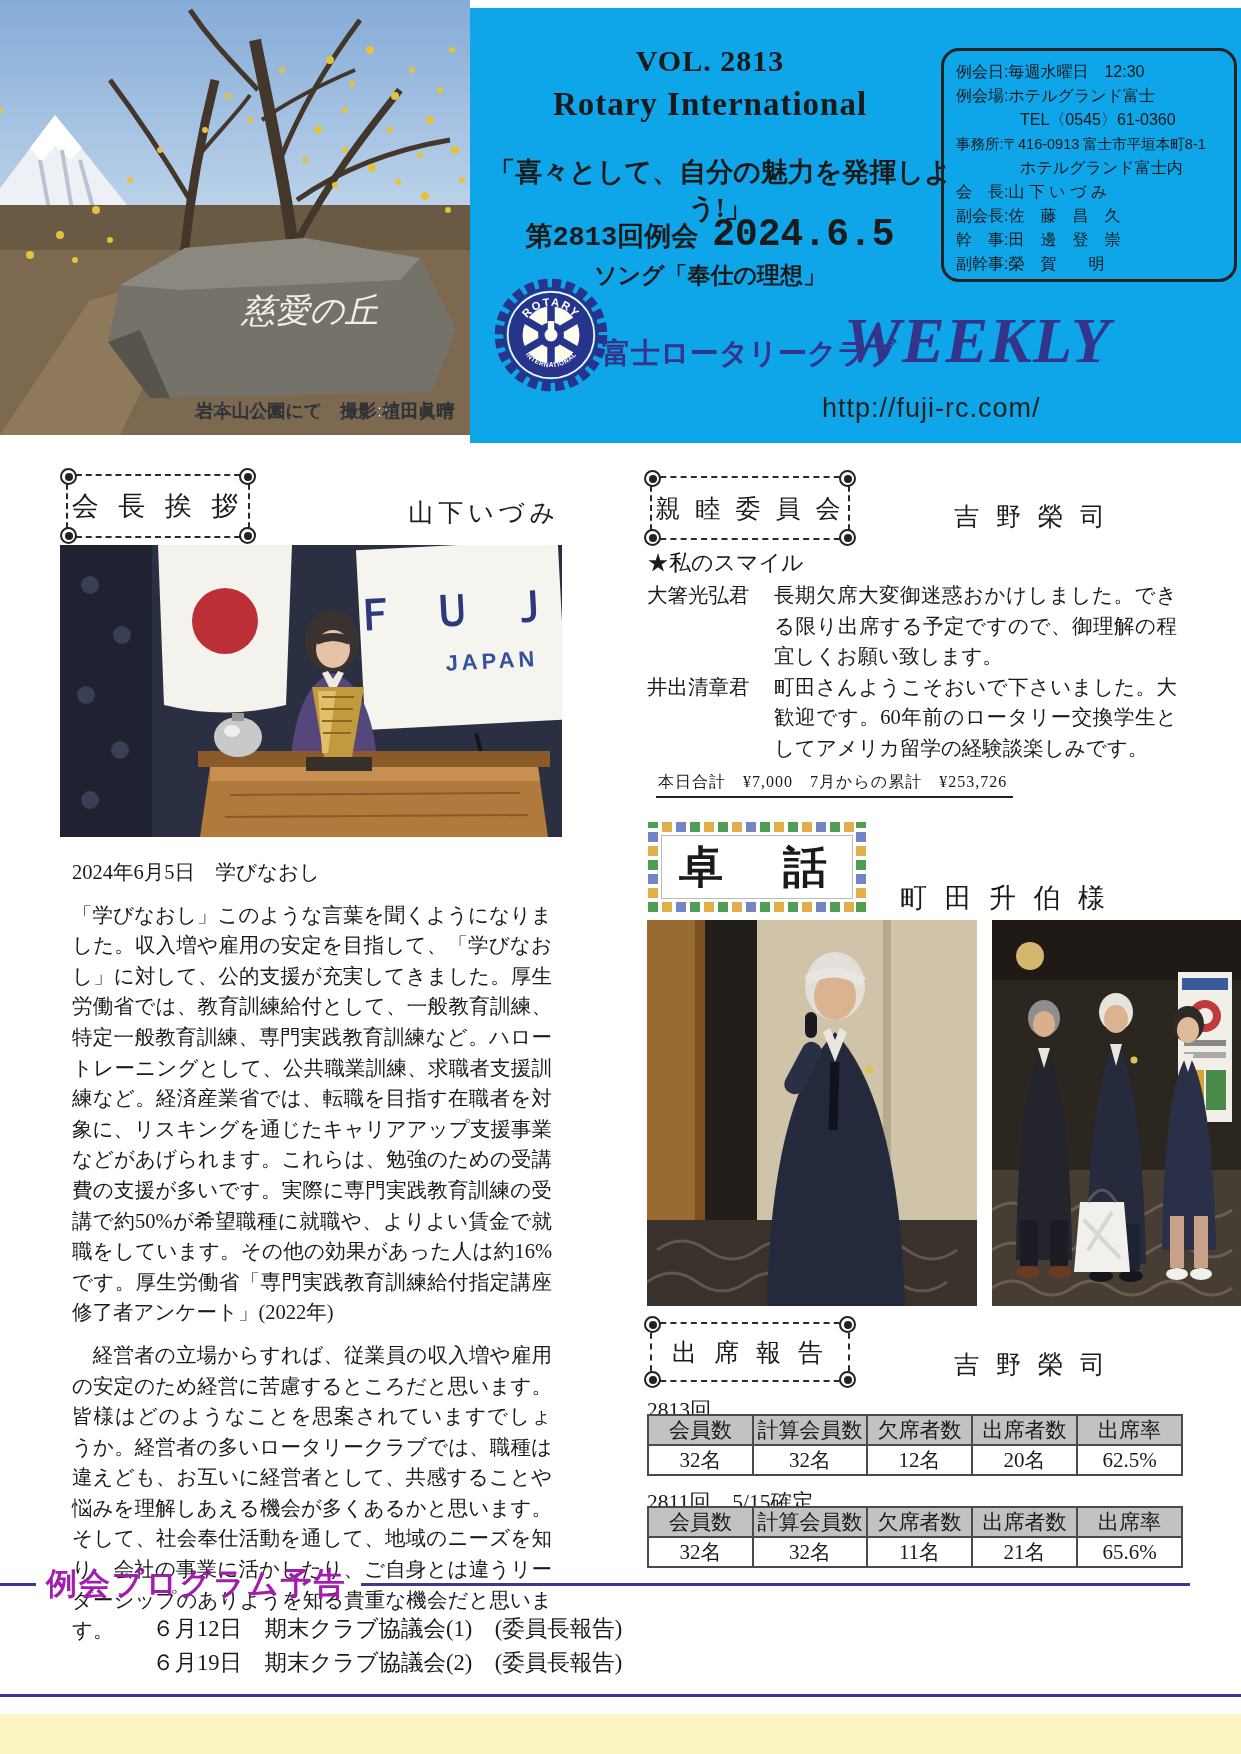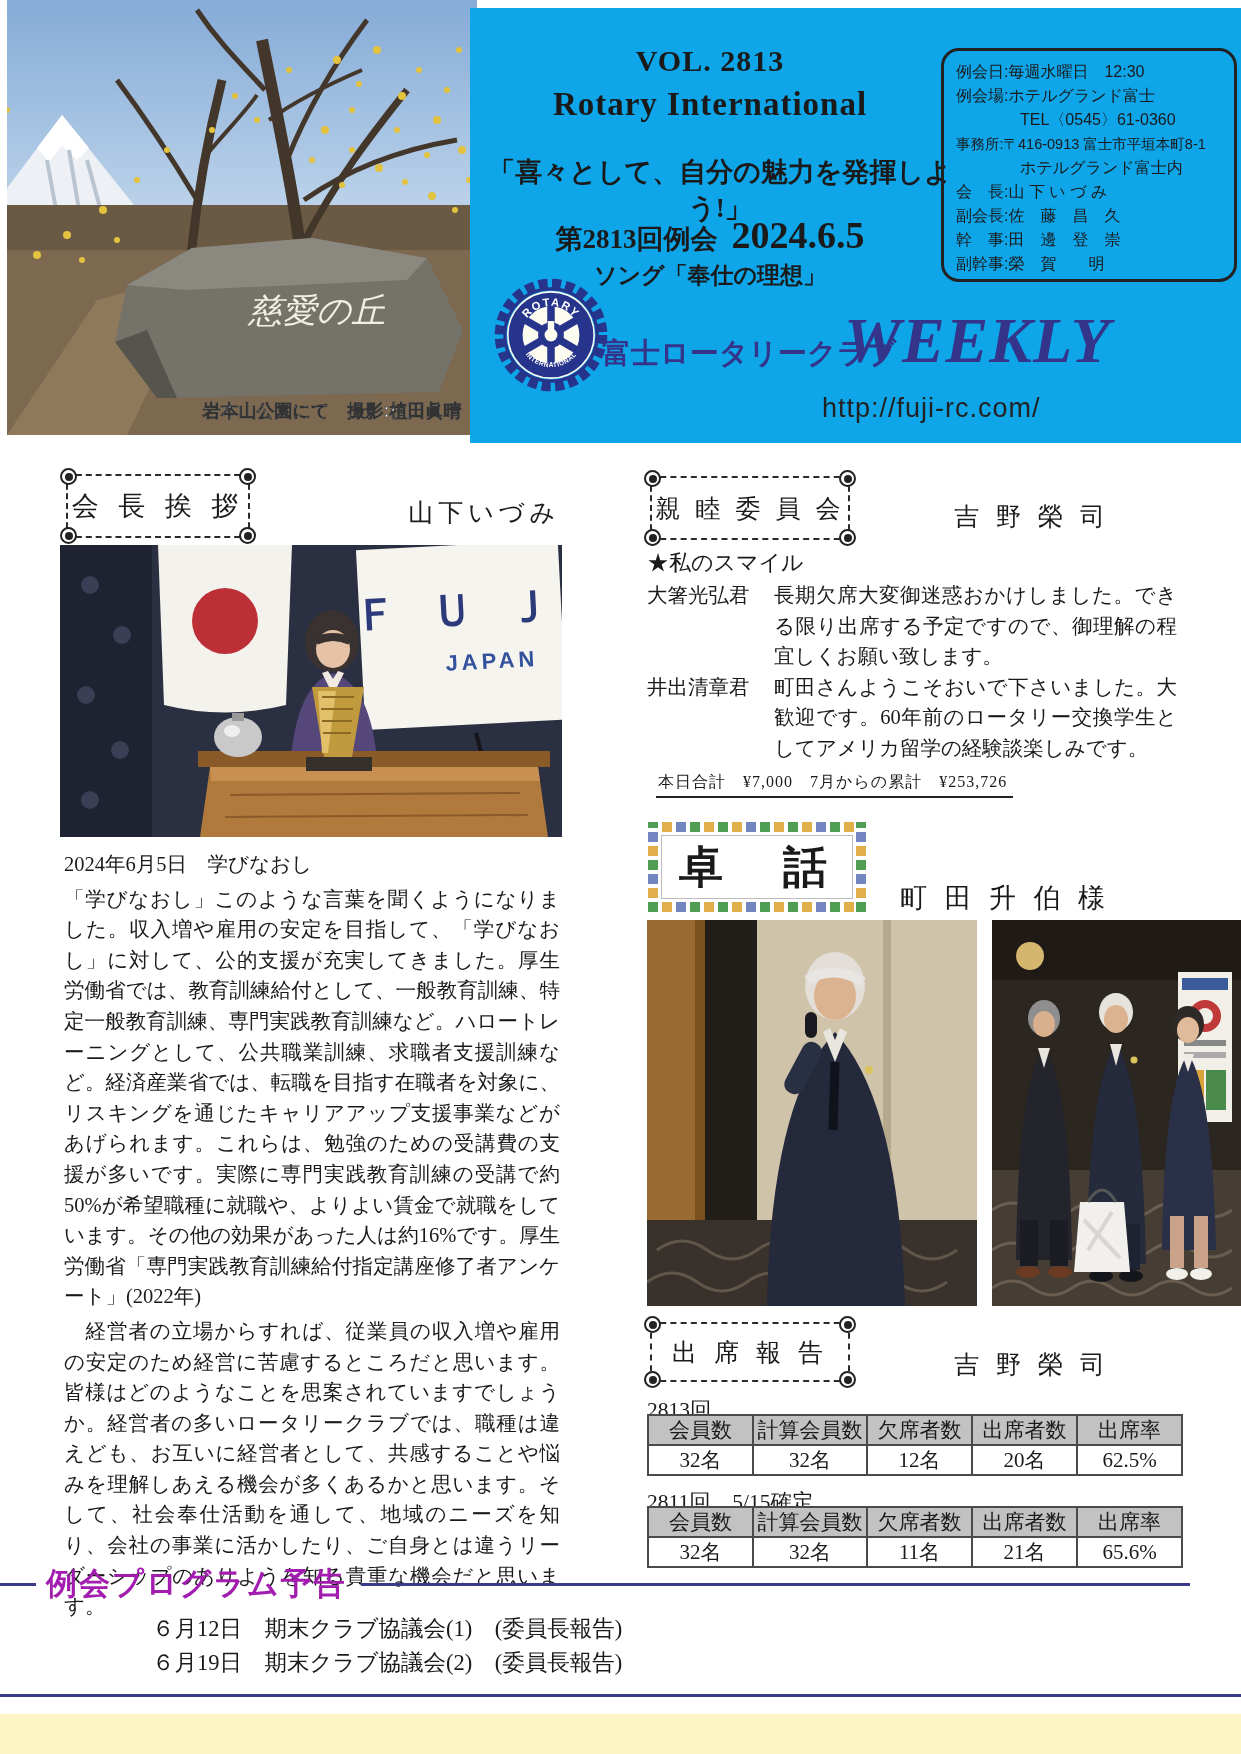--- a/index.html
+++ b/index.html
@@ -6,39 +6,39 @@
   #page{position:relative;width:1241px;height:1754px;background:#ffffff;overflow:hidden;
         font-family:"Liberation Serif","DejaVu Serif",serif;color:#1a1a1a;}
   .abs{position:absolute;}
   .sans{font-family:"Liberation Sans","DejaVu Sans",sans-serif;}
   
   .header-yellow{position:absolute;left:470px;top:8px;width:775px;height:435px;background:#0ea5e9;}
   .hy-center{position:absolute;left:0;width:480px;text-align:center;font-weight:bold;}
   .vol{top:36px;font-size:30px;font-weight:bold;letter-spacing:1px;}
   .org{top:78px;font-size:33px;font-weight:bold;letter-spacing:1px;}
   .slogan{top:146px;width:500px;font-size:27px;}
-  .meeting{top:205px;font-size:27px;font-weight:bold;}
+  .meeting{top:205px;font-size:27px;font-weight:bold;font-family:Liberation Mono, monospace;}
   .meeting .m-date{font-size:38px;margin-left:14px;}
   .song{top:252px;font-size:23px;}
   .infobox{position:absolute;right:8px;top:40px;width:296px;height:234px;border:3px solid #222;
            border-radius:18px;padding:9px 10px 0 12px;font-size:16px;line-height:24px;box-sizing:border-box;}
   .wheel-svg{position:absolute;left:22px;top:258px;width:118px;height:138px;}
   .clubname{position:absolute;left:132px;top:326px;font-size:29px;font-weight:900;color:#34348a;letter-spacing:0;}
   .weekly{position:absolute;left:374px;top:296px;font-size:64px;font-weight:bold;font-style:italic;color:#34348a;letter-spacing:1px;}
   .url{position:absolute;left:352px;top:385px;font-size:27px;color:#222;text-decoration:none;letter-spacing:1px;}
   
   .badge{position:absolute;border:2px dashed #2a2a2a;background:#fff;display:flex;align-items:center;justify-content:center;
          font-family:"Liberation Sans","DejaVu Sans",sans-serif;font-size:27px;letter-spacing:6px;color:#1a1a1a;box-sizing:border-box;}
   .bdot{position:absolute;width:13px;height:13px;border:2px solid #222;background:#fff;border-radius:50%;}
   .bdot::after{content:"";position:absolute;inset:2.5px;background:#222;border-radius:50%;}
   .b-tl{left:-8px;top:-8px}.b-tr{right:-8px;top:-8px}.b-bl{left:-8px;bottom:-8px}.b-br{right:-8px;bottom:-8px}
   .colname{position:absolute;font-family:"Liberation Sans","DejaVu Sans",sans-serif;font-size:25px;letter-spacing:5px;text-align:right;}
   
   .pres-text{position:absolute;left:60px;top:845px;width:504px;font-size:20.5px;line-height:30.6px;text-align:justify;}
-  .pres-text p{margin:4px;}
+  .pres-text p{margin:12px;}
   
   .smile-title{position:absolute;left:647px;top:548px;font-size:22px;}
   .smile-list{position:absolute;left:647px;top:580px;width:530px;font-size:20.5px;line-height:30.5px;}
   .smile-entry{display:flex;}
   .smile-name{width:127px;flex:none;}
   .smile-text{flex:1;text-align:justify;}
   .total-line{position:absolute;left:656px;top:772px;font-size:16px;border-bottom:2px solid #222;padding:0 6px 3px 2px;letter-spacing:1px;}
   
   .tframe{position:absolute;left:648px;top:822px;width:218px;height:90px;}
   .tf-h{position:absolute;left:0;right:0;height:10px;background:repeating-linear-gradient(90deg,#4f9e54 0 10px,#fff 10px 14px,#e0af4a 14px 24px,#fff 24px 28px,#7386c2 28px 38px,#fff 38px 42px,#4f9e54 42px 52px,#fff 52px 56px,#e0af4a 56px 66px,#fff 66px 70px);}
@@ -59,21 +59,21 @@
   .program-title{font-family:"Liberation Sans","DejaVu Sans",sans-serif;font-size:31px;font-weight:bold;color:#a21caf;letter-spacing:2px;}
   .program-items{position:absolute;left:152px;top:1612px;font-size:22.5px;line-height:34px;}
   .bottom-line{position:absolute;left:0;top:1694px;width:1241px;height:3px;background:#3b3b8c;}
   .bottom-strip{position:absolute;left:0;top:1714px;width:1241px;height:40px;background:#faf5c2;}
 </style>
 </head>
 <body>
 
 <div id="page">
 
-  <div class="abs" style="left:7px;top:0;width:470px;height:435px;">
+  <div class="abs" style="left:0;top:0;width:470px;height:435px;">
     <svg width="470" height="435" viewBox="0 0 470 435">
       <defs>
         <linearGradient id="sky" x1="0" y1="0" x2="0" y2="1">
           <stop offset="0" stop-color="#7fa7d600" stop-opacity="0"></stop>
         </linearGradient>
         <linearGradient id="sky2" x1="0" y1="0" x2="0" y2="1">
           <stop offset="0" stop-color="#85abd7"></stop>
             <stop offset="1" stop-color="#c9dcee"></stop>
         </linearGradient>
       </defs>

